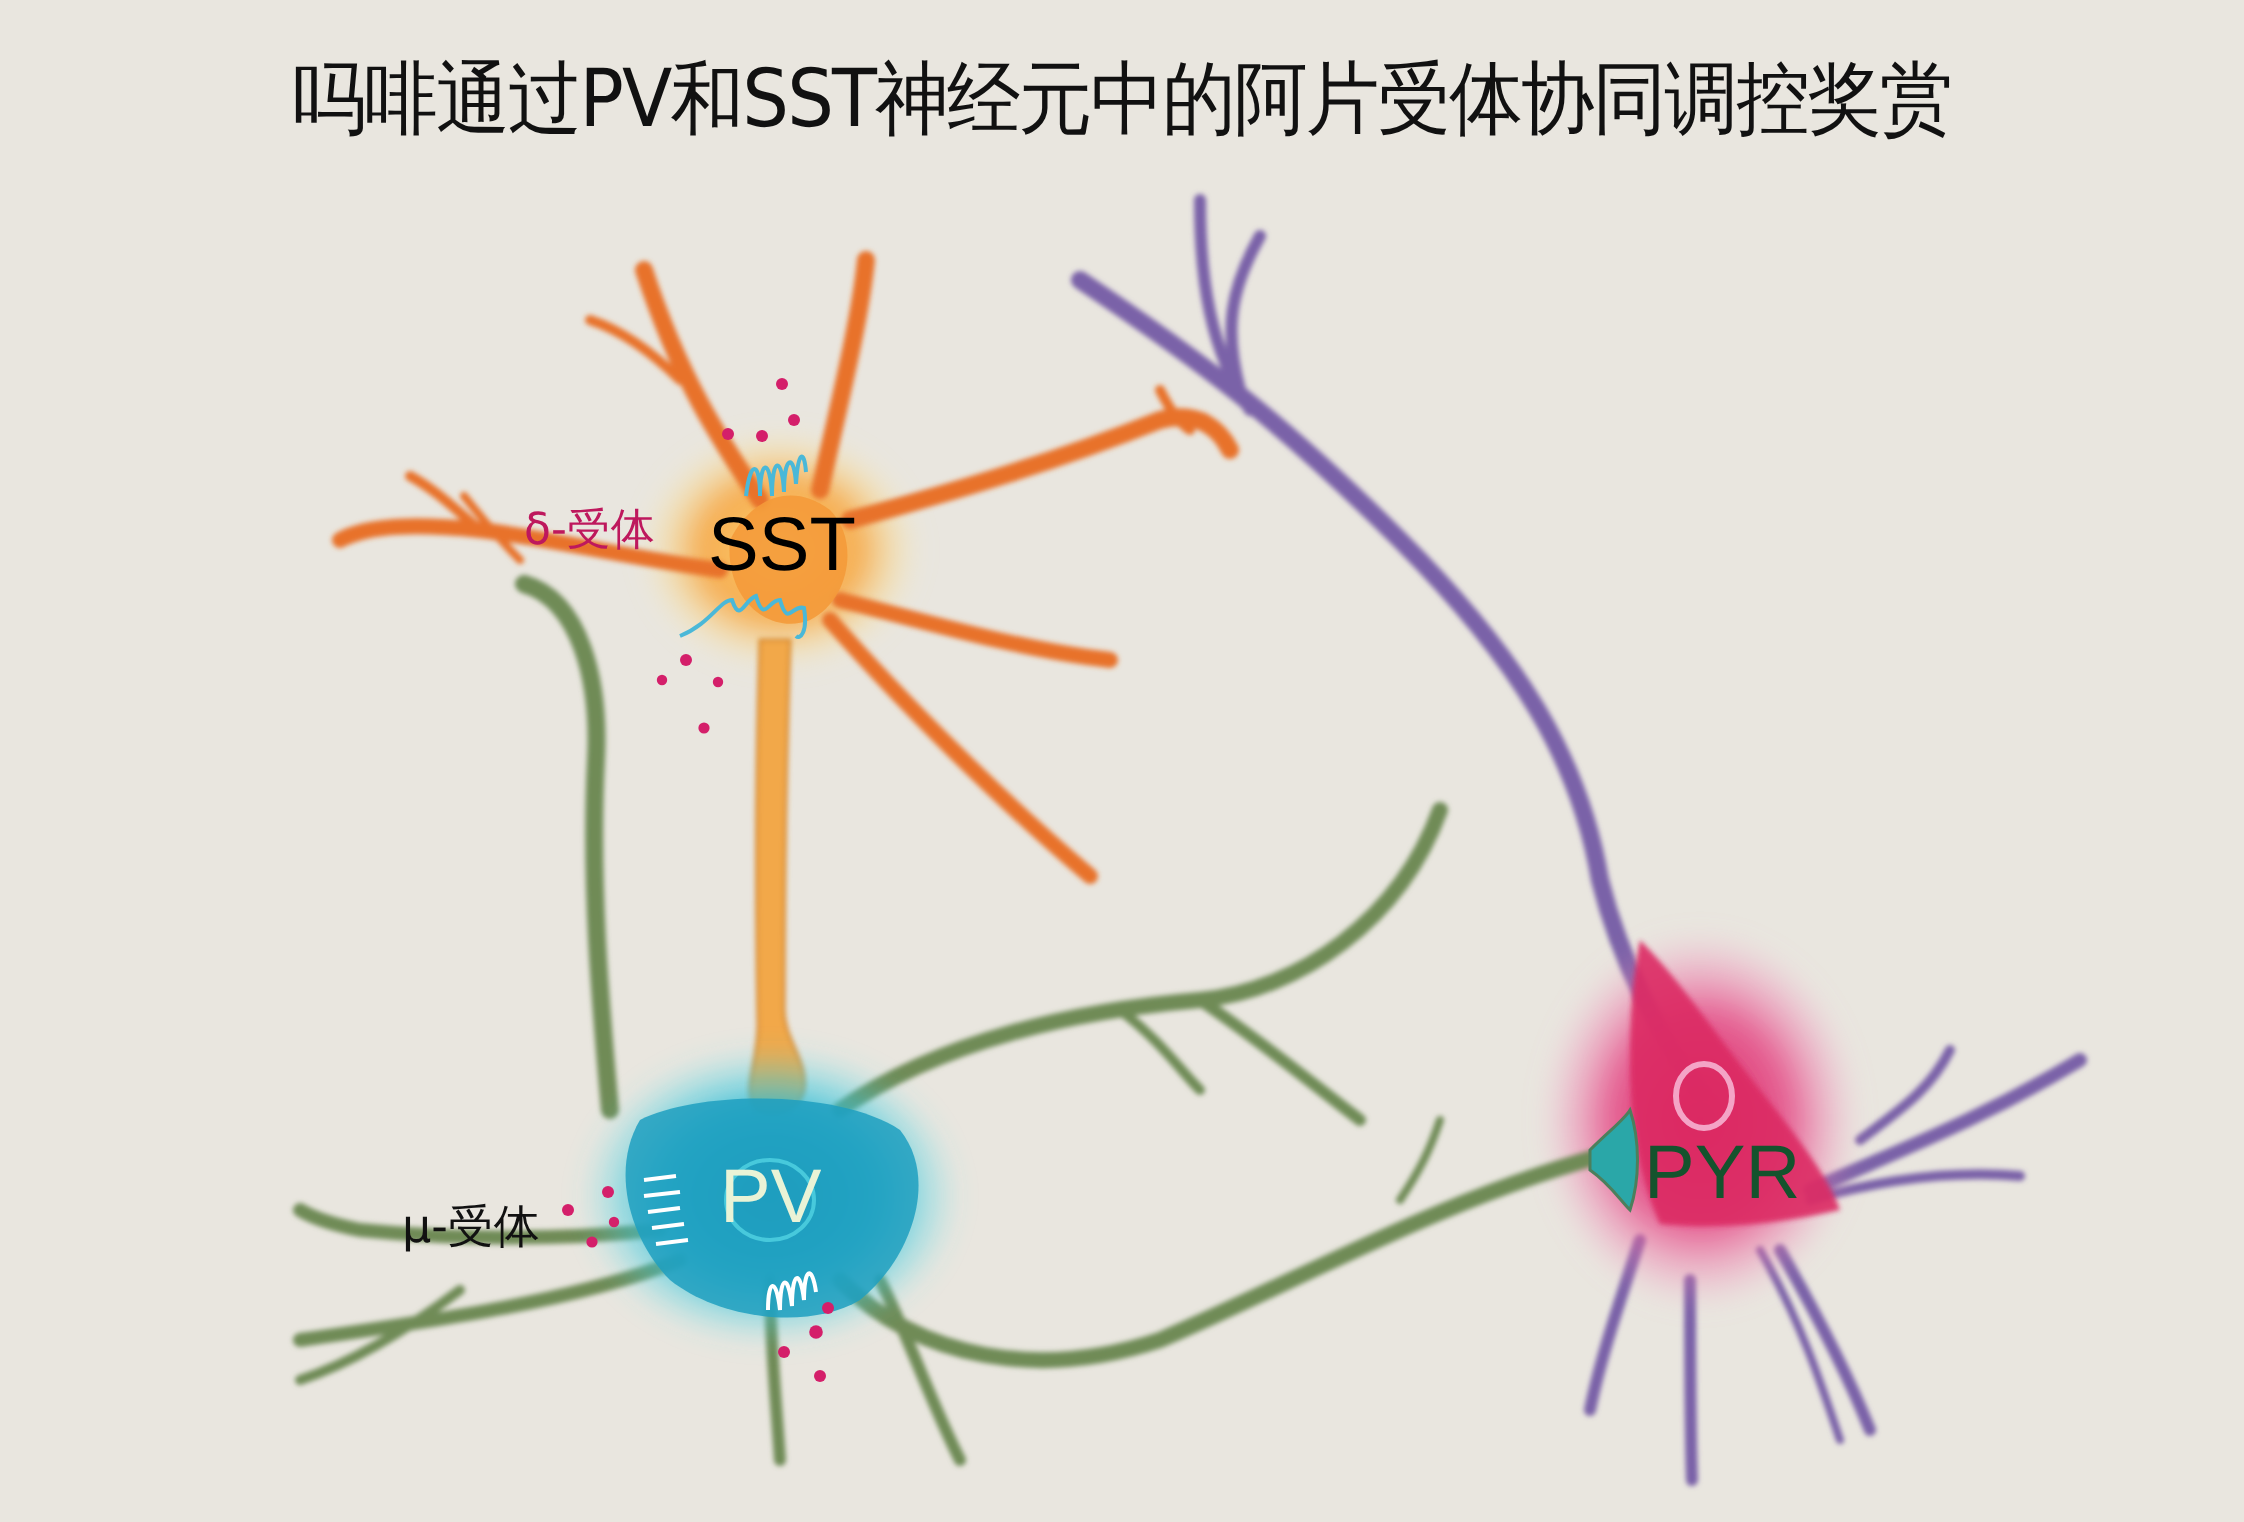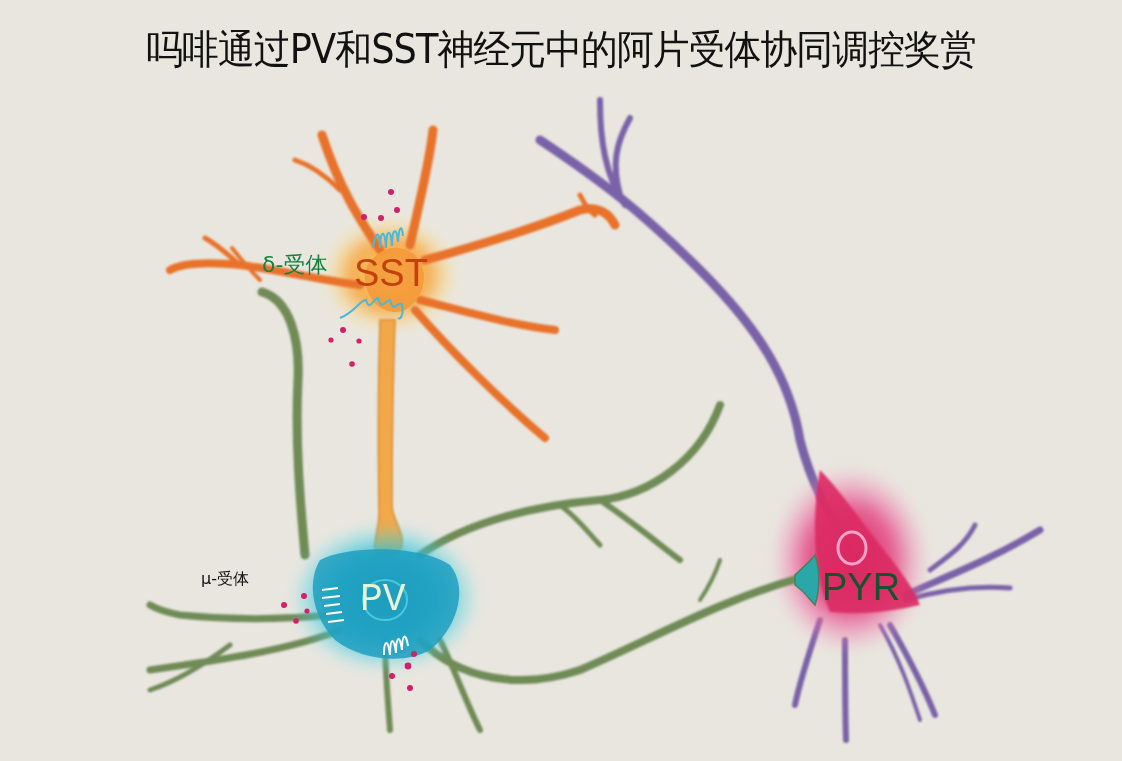--- a/index.html
+++ b/index.html
@@ -12,25 +12,25 @@
   .title {
     position: absolute; left: 0; top: 22px; width: 1122px;
     text-align: center; font-size: 40px; color: #111;
     letter-spacing: -1px;
     transform: scaleX(0.92);
   }
   svg.canvas { position: absolute; left: 0; top: 0; }
   .label {
     position: absolute; white-space: nowrap;
   }
-  .lbl-sst { left: 354px; top: 252px; font-size: 38px; color: #c2410c; font-family: "Liberation Sans", sans-serif; }
-  .lbl-pv  { left: 360px; top: 578px; font-size: 38px; color: #e9f3d6; font-family: Liberation Mono, monospace; }
+  .lbl-sst { left: 354px; top: 252px; font-size: 38px; color: #000000; font-family: "Liberation Sans", sans-serif; }
+  .lbl-pv  { left: 360px; top: 578px; font-size: 38px; color: #e9f3d6; font-family: Liberation Sans, sans-serif; }
   .lbl-pyr { left: 822px; top: 566px; font-size: 38px; color: #14532d; font-family: "Liberation Sans", sans-serif; }
-  .lbl-delta { left: 262px; top: 250px; font-size: 22px; color: #15803d; }
-  .lbl-mu    { left: 201px; top: 569px; font-size: 16px; color: #111; }
+  .lbl-delta { left: 262px; top: 250px; font-size: 22px; color: #be185d; }
+  .lbl-mu    { left: 201px; top: 598px; font-size: 23px; color: #111; }
 </style>
 </head>
 <body>
 
 <div class="title">吗啡通过PV和SST神经元中的阿片受体协同调控奖赏</div>
 
 <svg class="canvas" width="1122" height="761" viewBox="0 0 1122 761">
   <defs>
     <radialGradient id="gSST" cx="50%" cy="50%" r="50%">
       <stop offset="0%" stop-color="#ffe07a" stop-opacity="0.95"></stop>

